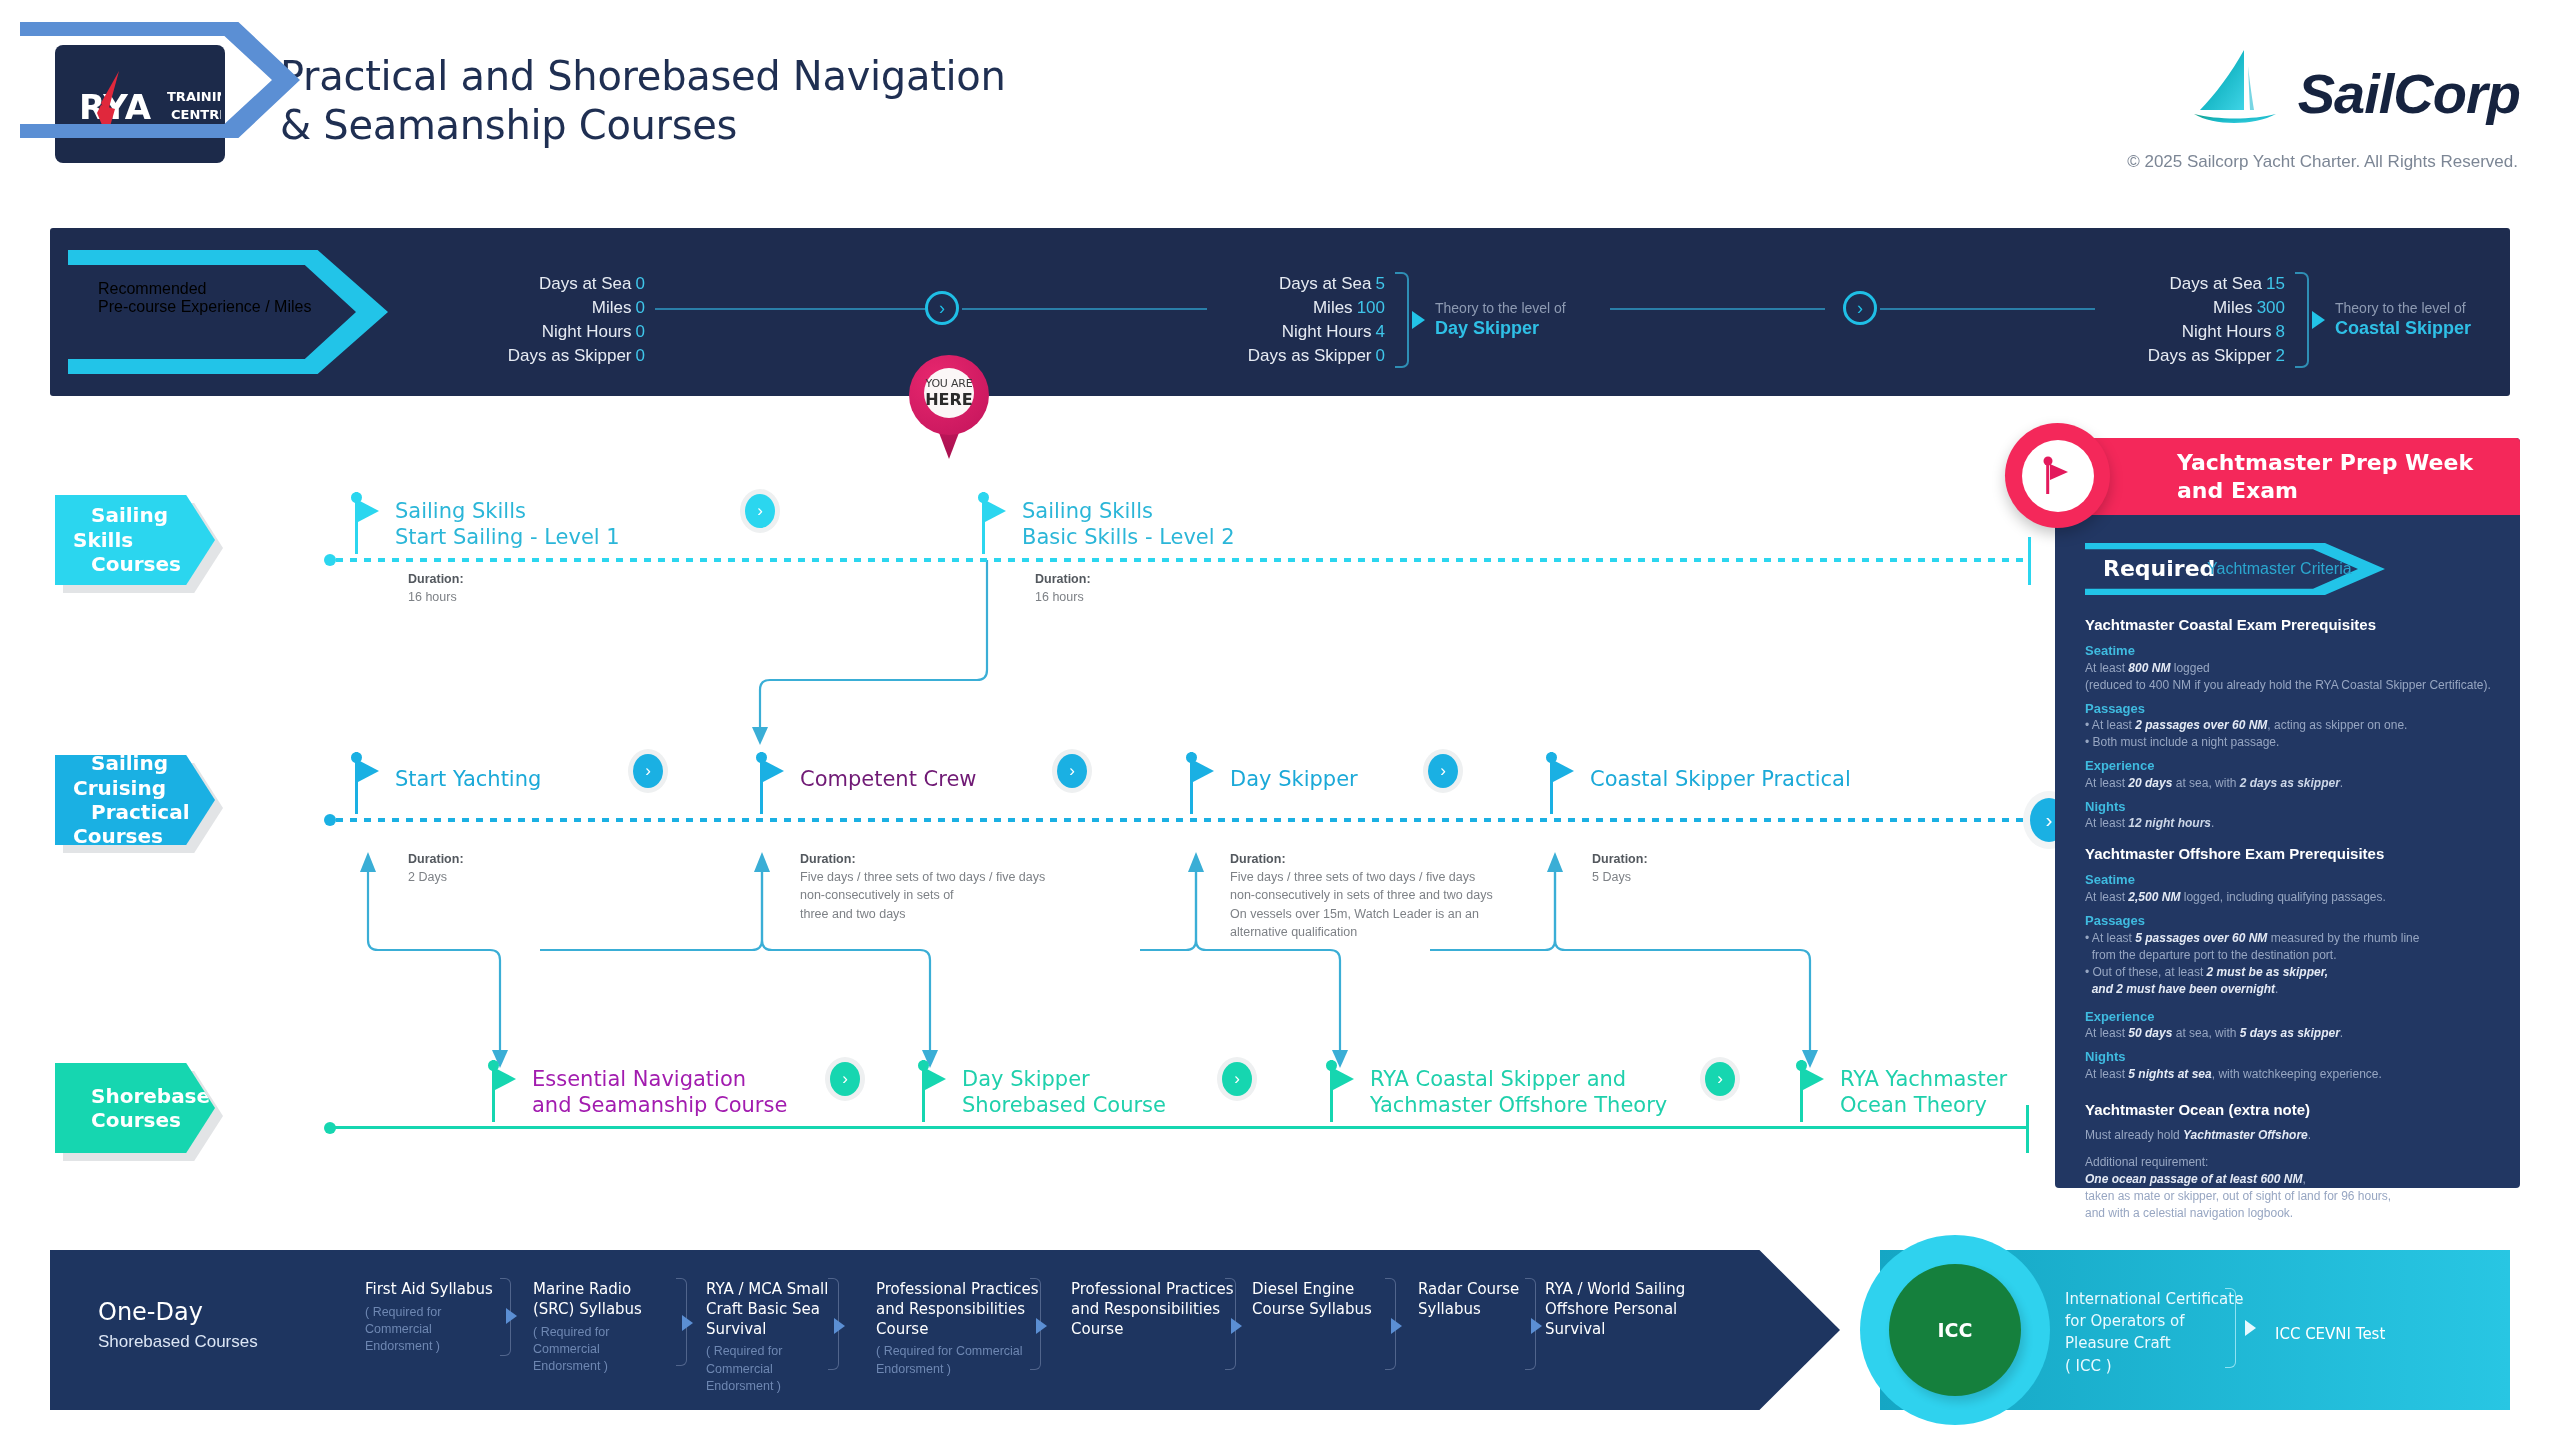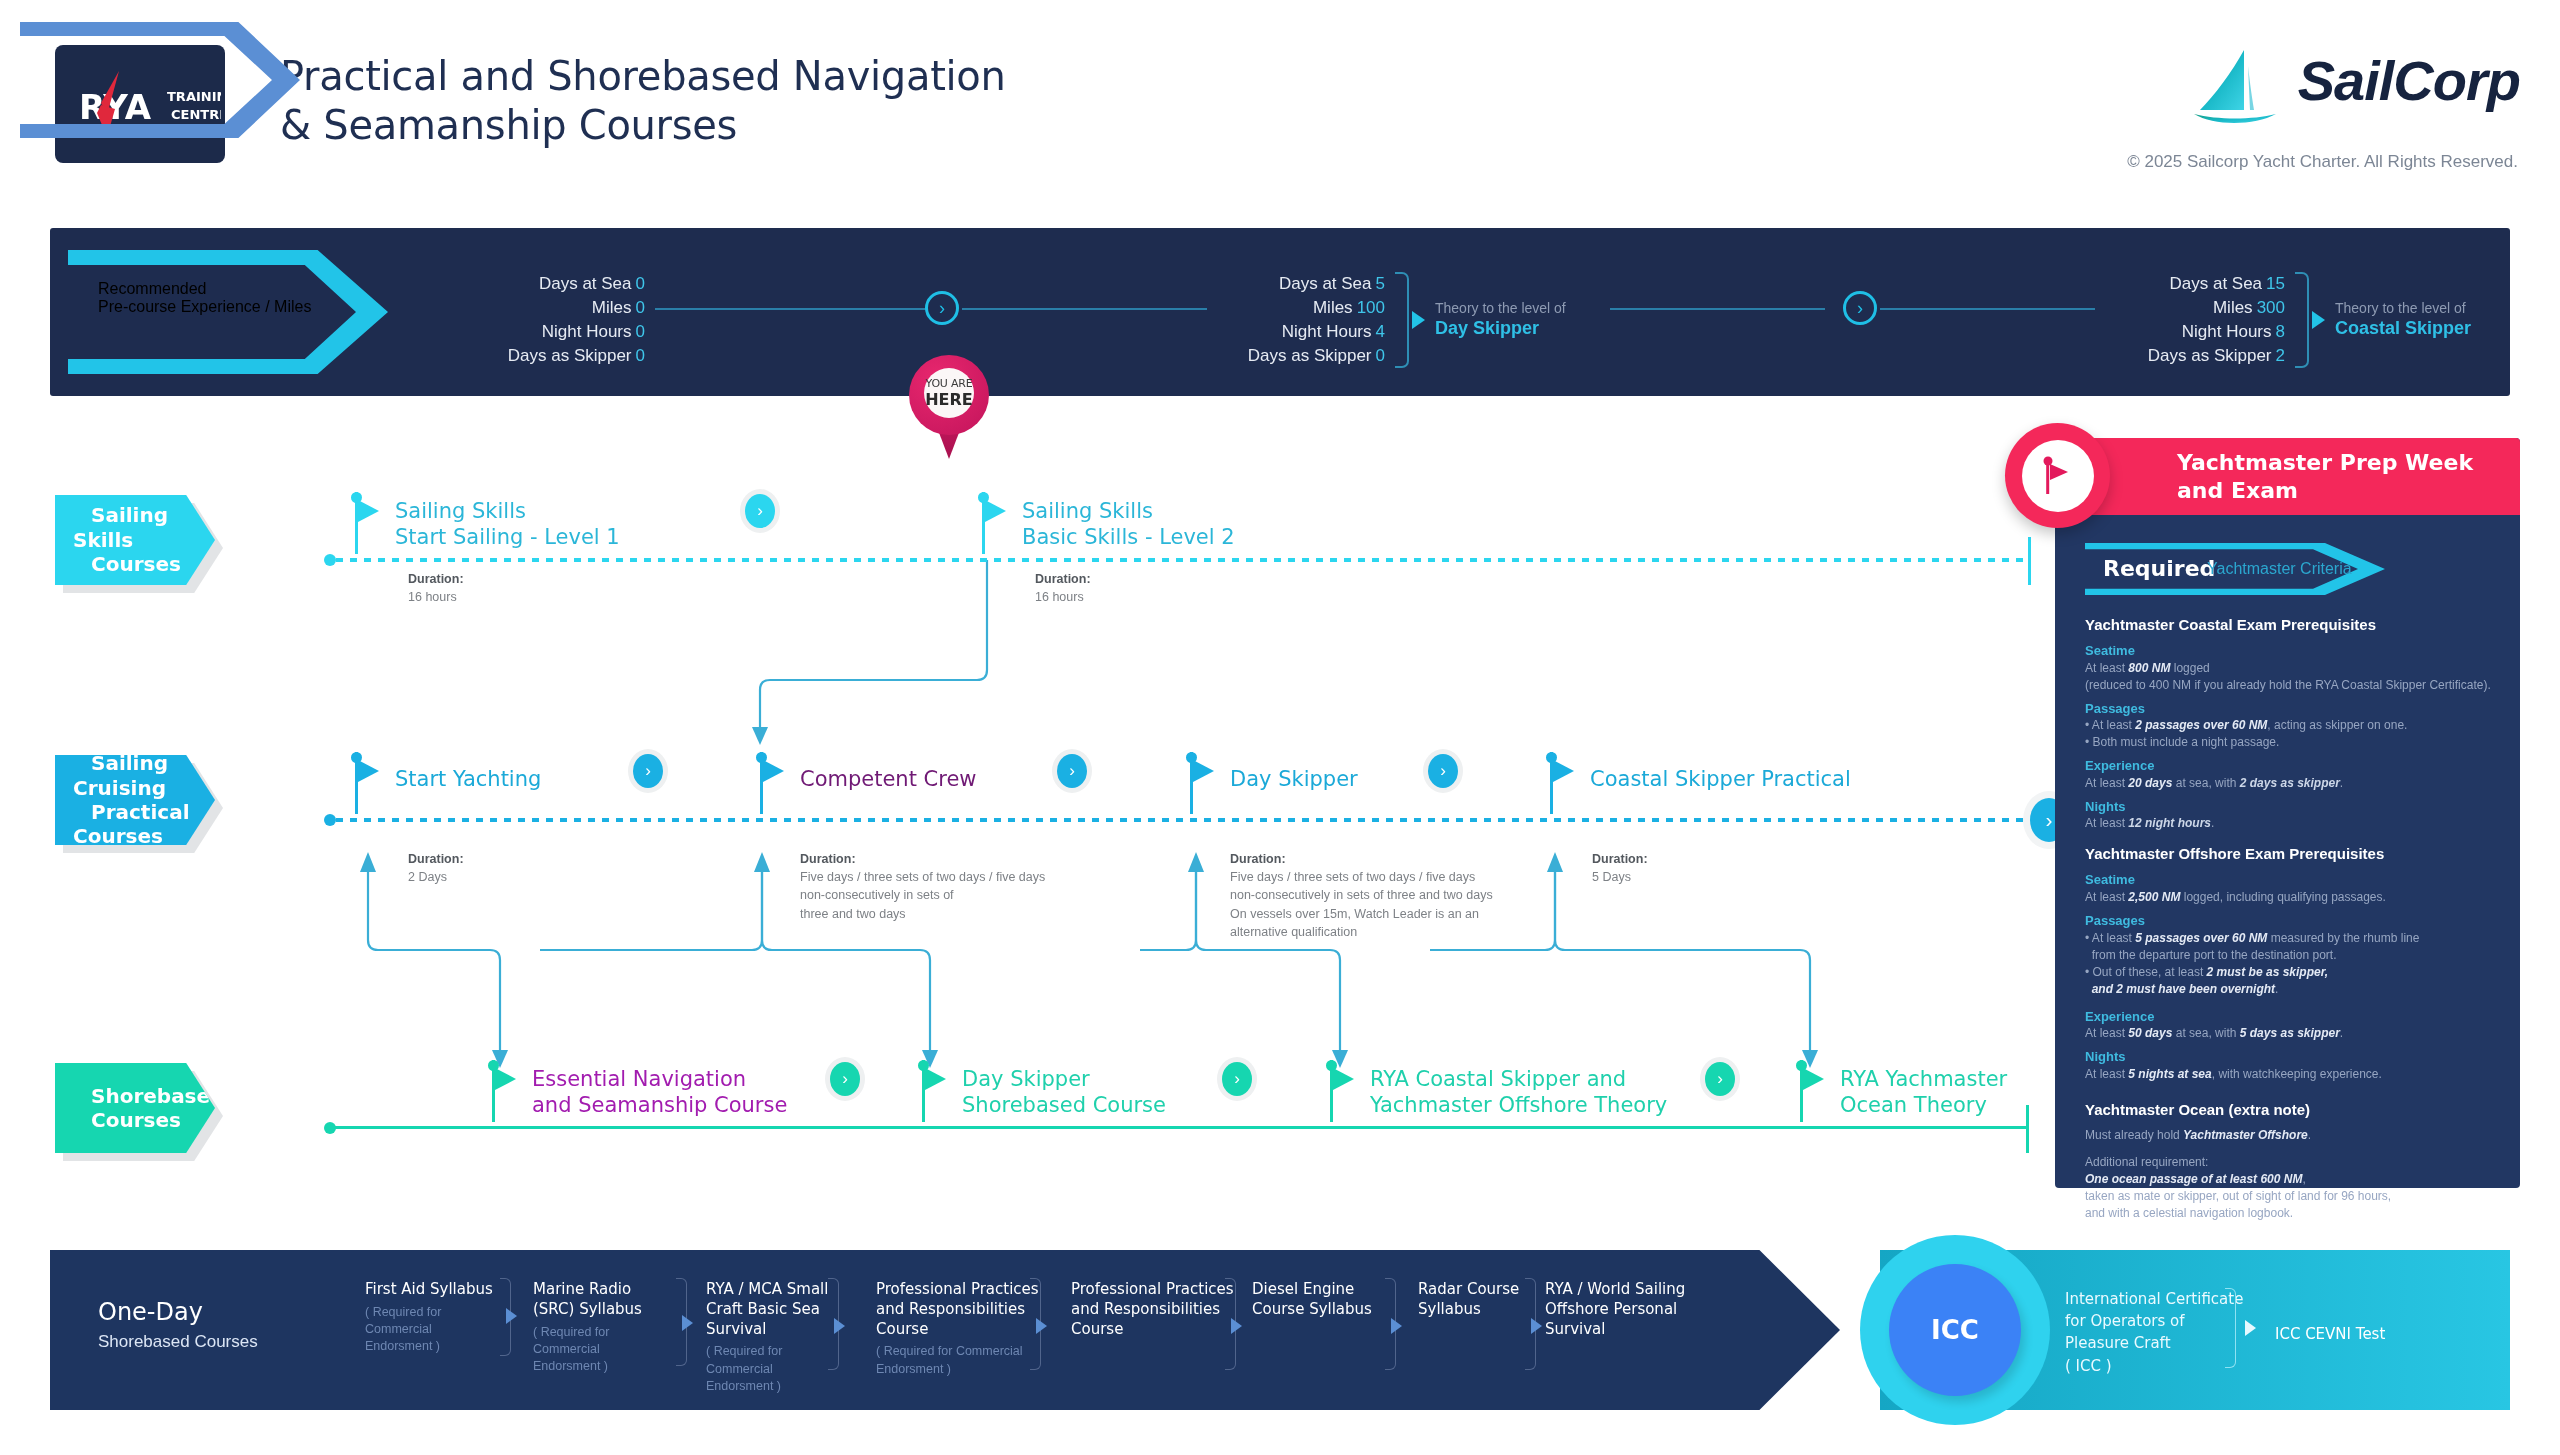--- a/index.html
+++ b/index.html
@@ -18,21 +18,21 @@
     background: #1c2a4a; border-radius: 8px;
     display: flex; align-items: center; justify-content: center; padding-left: 12px;
   }
   .hdr-title {
     position: absolute; left: 280px; top: 52px;
     color: #1f2f52; font-size: 40px; line-height: 1.22;
     font-weight: 400; letter-spacing: -.3px;
     font-family: "DejaVu Sans", sans-serif;
   }
   .hdr-title .l2 { display: block; }
-  .sc-logo { position: absolute; right: 40px; top: 48px; display: flex; align-items: flex-start; gap: 10px; }
+  .sc-logo { position: absolute; right: 40px; top: 48px; display: flex; align-items: flex-end; gap: 10px; }
   .sc-word { font-size: 56px; font-weight: bold; font-style: italic; color: #16233f; letter-spacing: -1px; }
   .copyright {
     position: absolute; right: 42px; top: 152px;
     font-size: 17px; color: #7c8695;
   }
 
   
   .recbar {
     position: absolute; left: 50px; top: 228px;
     width: 2460px; height: 168px;
@@ -163,23 +163,23 @@
 
   .iccbar {
     position: absolute; left: 1880px; top: 1250px; width: 630px; height: 160px;
     background: linear-gradient(90deg, #15a6c4 0%, #28c6e3 100%);
   }
   .icc-ring {
     position: absolute; left: 1860px; top: 1235px; width: 190px; height: 190px;
     border-radius: 50%; background: #2fd2ee;
     display: flex; align-items: center; justify-content: center;
   }
-  .icc-inner { width: 132px; height: 132px; border-radius: 50%; background: #3b82f6;
+  .icc-inner { width: 132px; height: 132px; border-radius: 50%; background: #15803d;
     display: flex; align-items: center; justify-content: center;
-    color: #fff; font-size: 26px; font-weight: bold; box-shadow: 4px 6px 10px rgba(0,0,0,.14);
+    color: #fff; font-size: 19px; font-weight: bold; box-shadow: 4px 6px 10px rgba(0,0,0,.14);
     font-family:"DejaVu Sans",sans-serif;}
   .icc-txt { position: absolute; left: 2065px; top: 1288px; color: #eafaff; font-size: 15px; line-height: 1.48;
     font-family:"DejaVu Sans",sans-serif;}
   .icc-cevni { position: absolute; left: 2275px; top: 1325px; color: #fff; font-size: 15px;
     font-family:"DejaVu Sans",sans-serif;}
   .icc-brace { position: absolute; left: 2225px; top: 1288px; width: 11px; height: 80px;
     border: 1.6px solid #8fe2f2; border-left: none; border-top-right-radius: 6px; border-bottom-right-radius: 6px; }
   .icc-tri { position: absolute; left: 2245px; top: 1320px; width: 0; height: 0;
     border-top: 8px solid transparent; border-bottom: 8px solid transparent; border-left: 11px solid #e6f9ff; }
 

